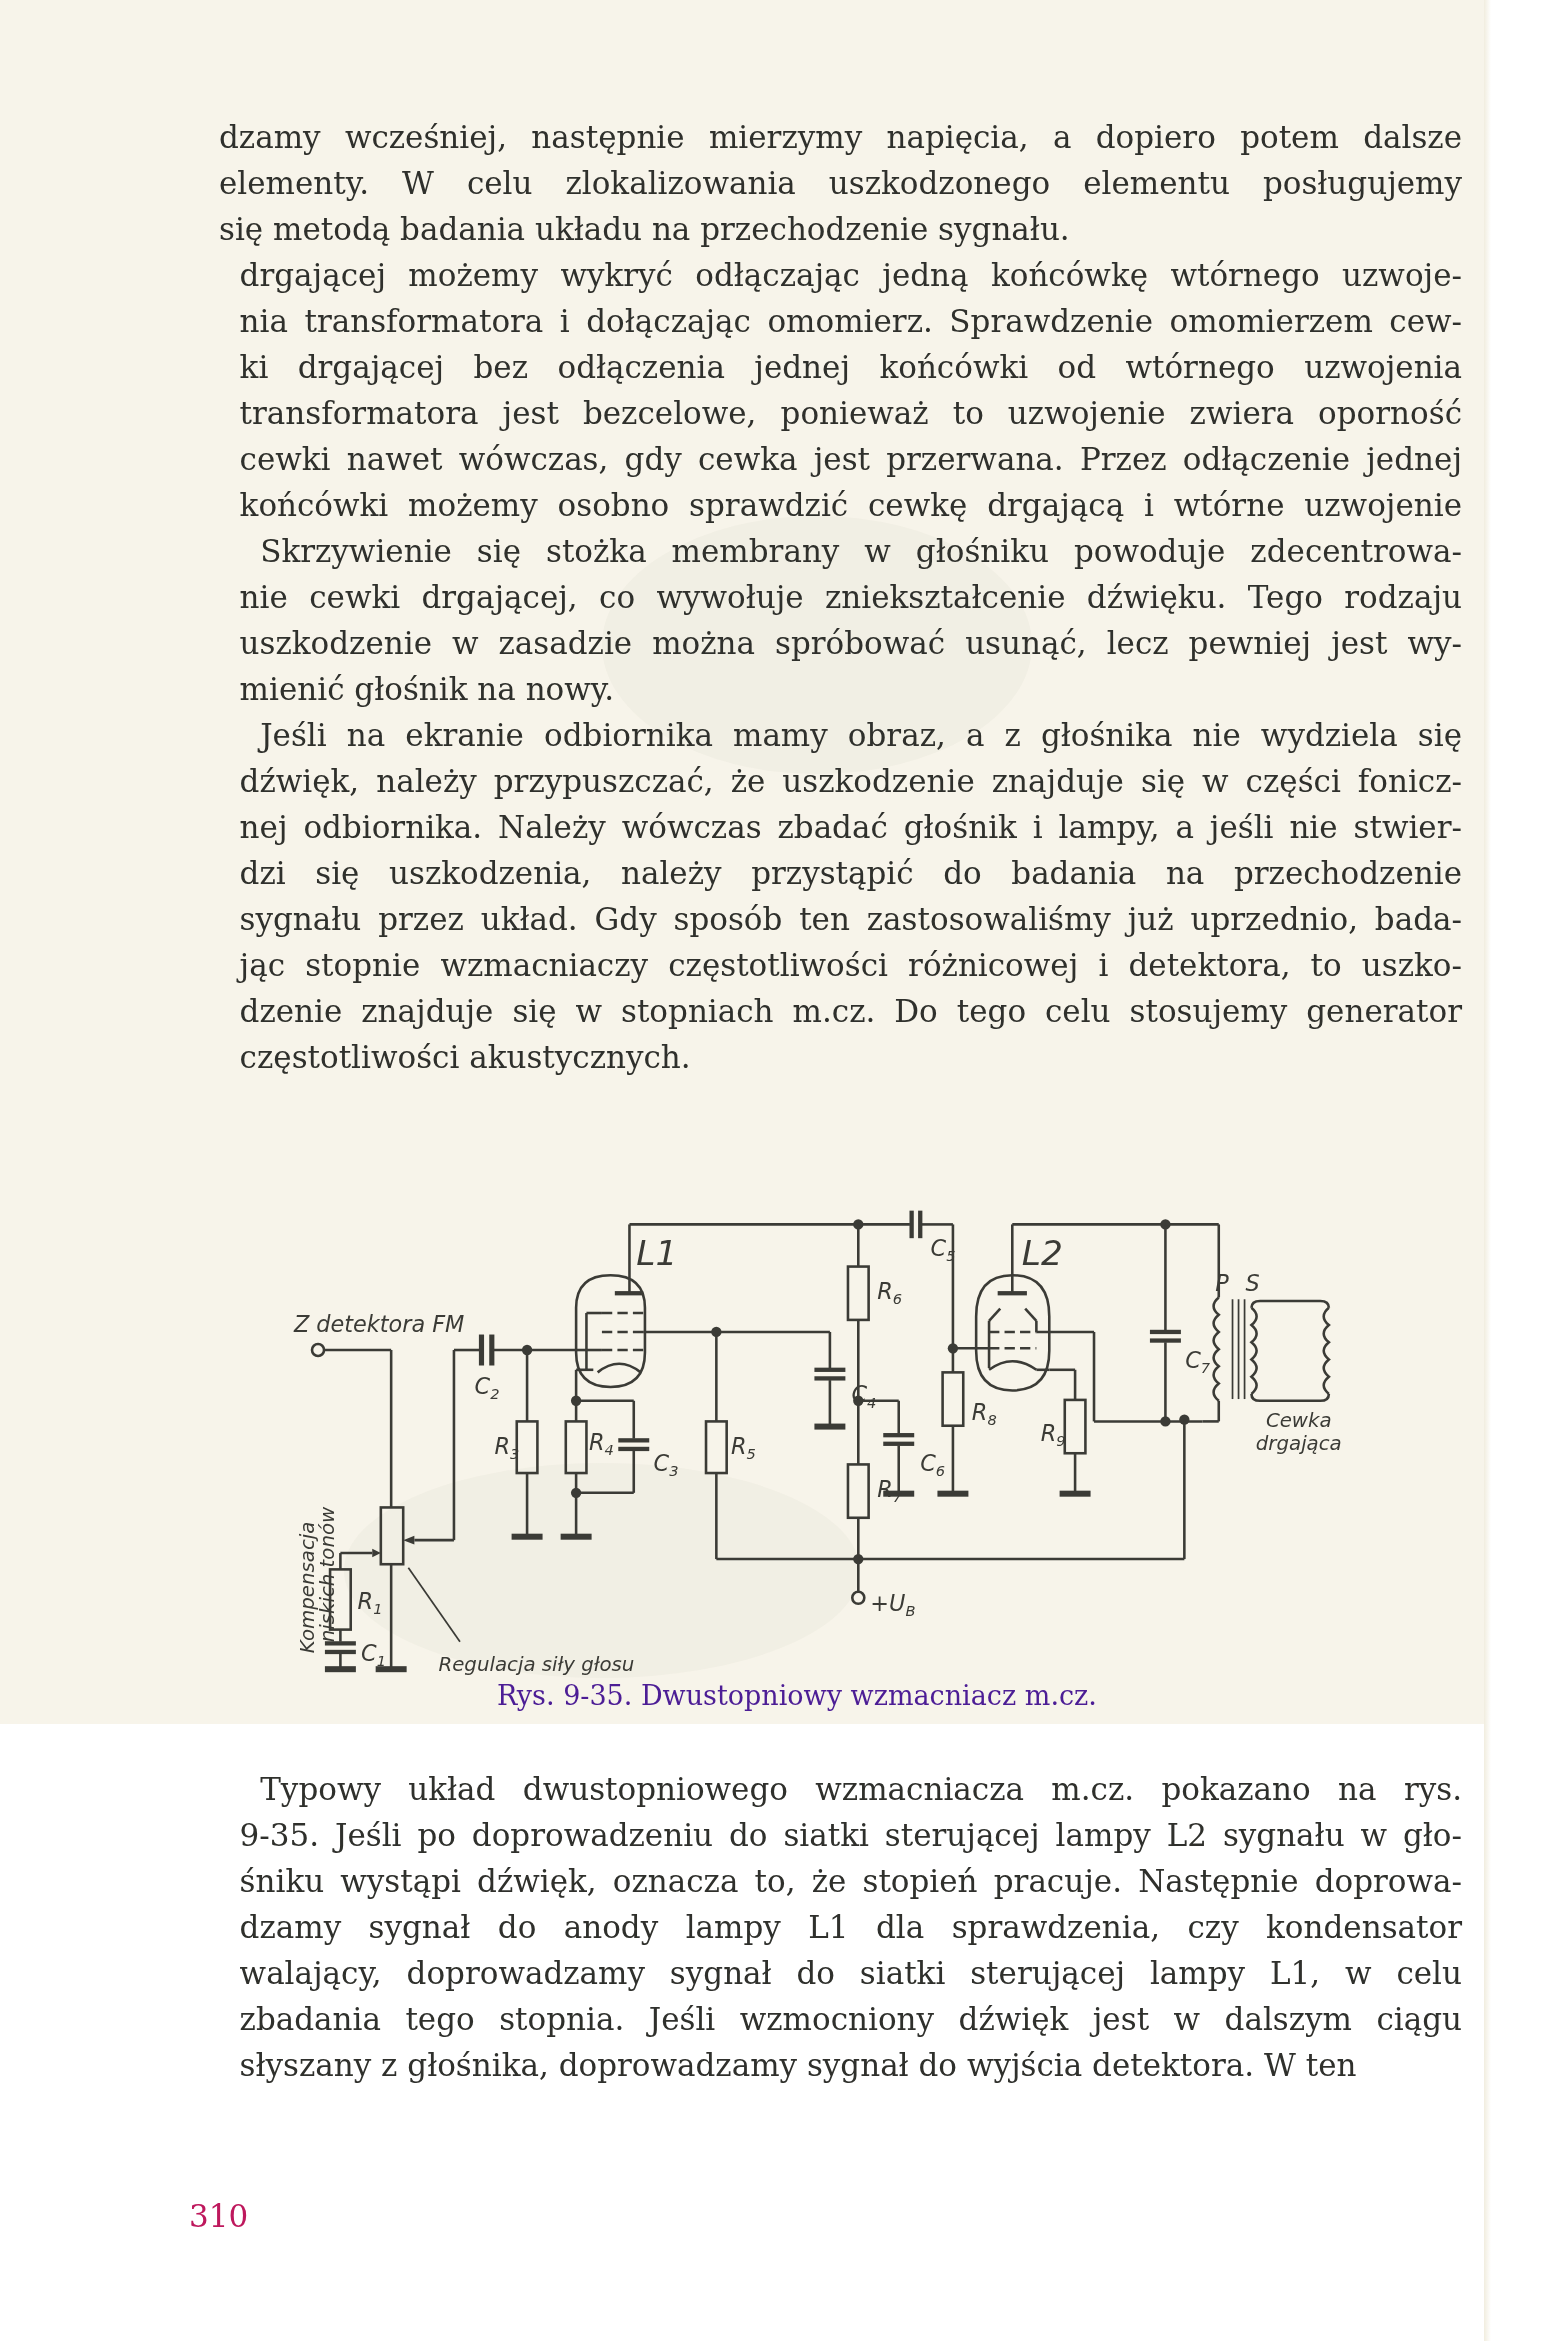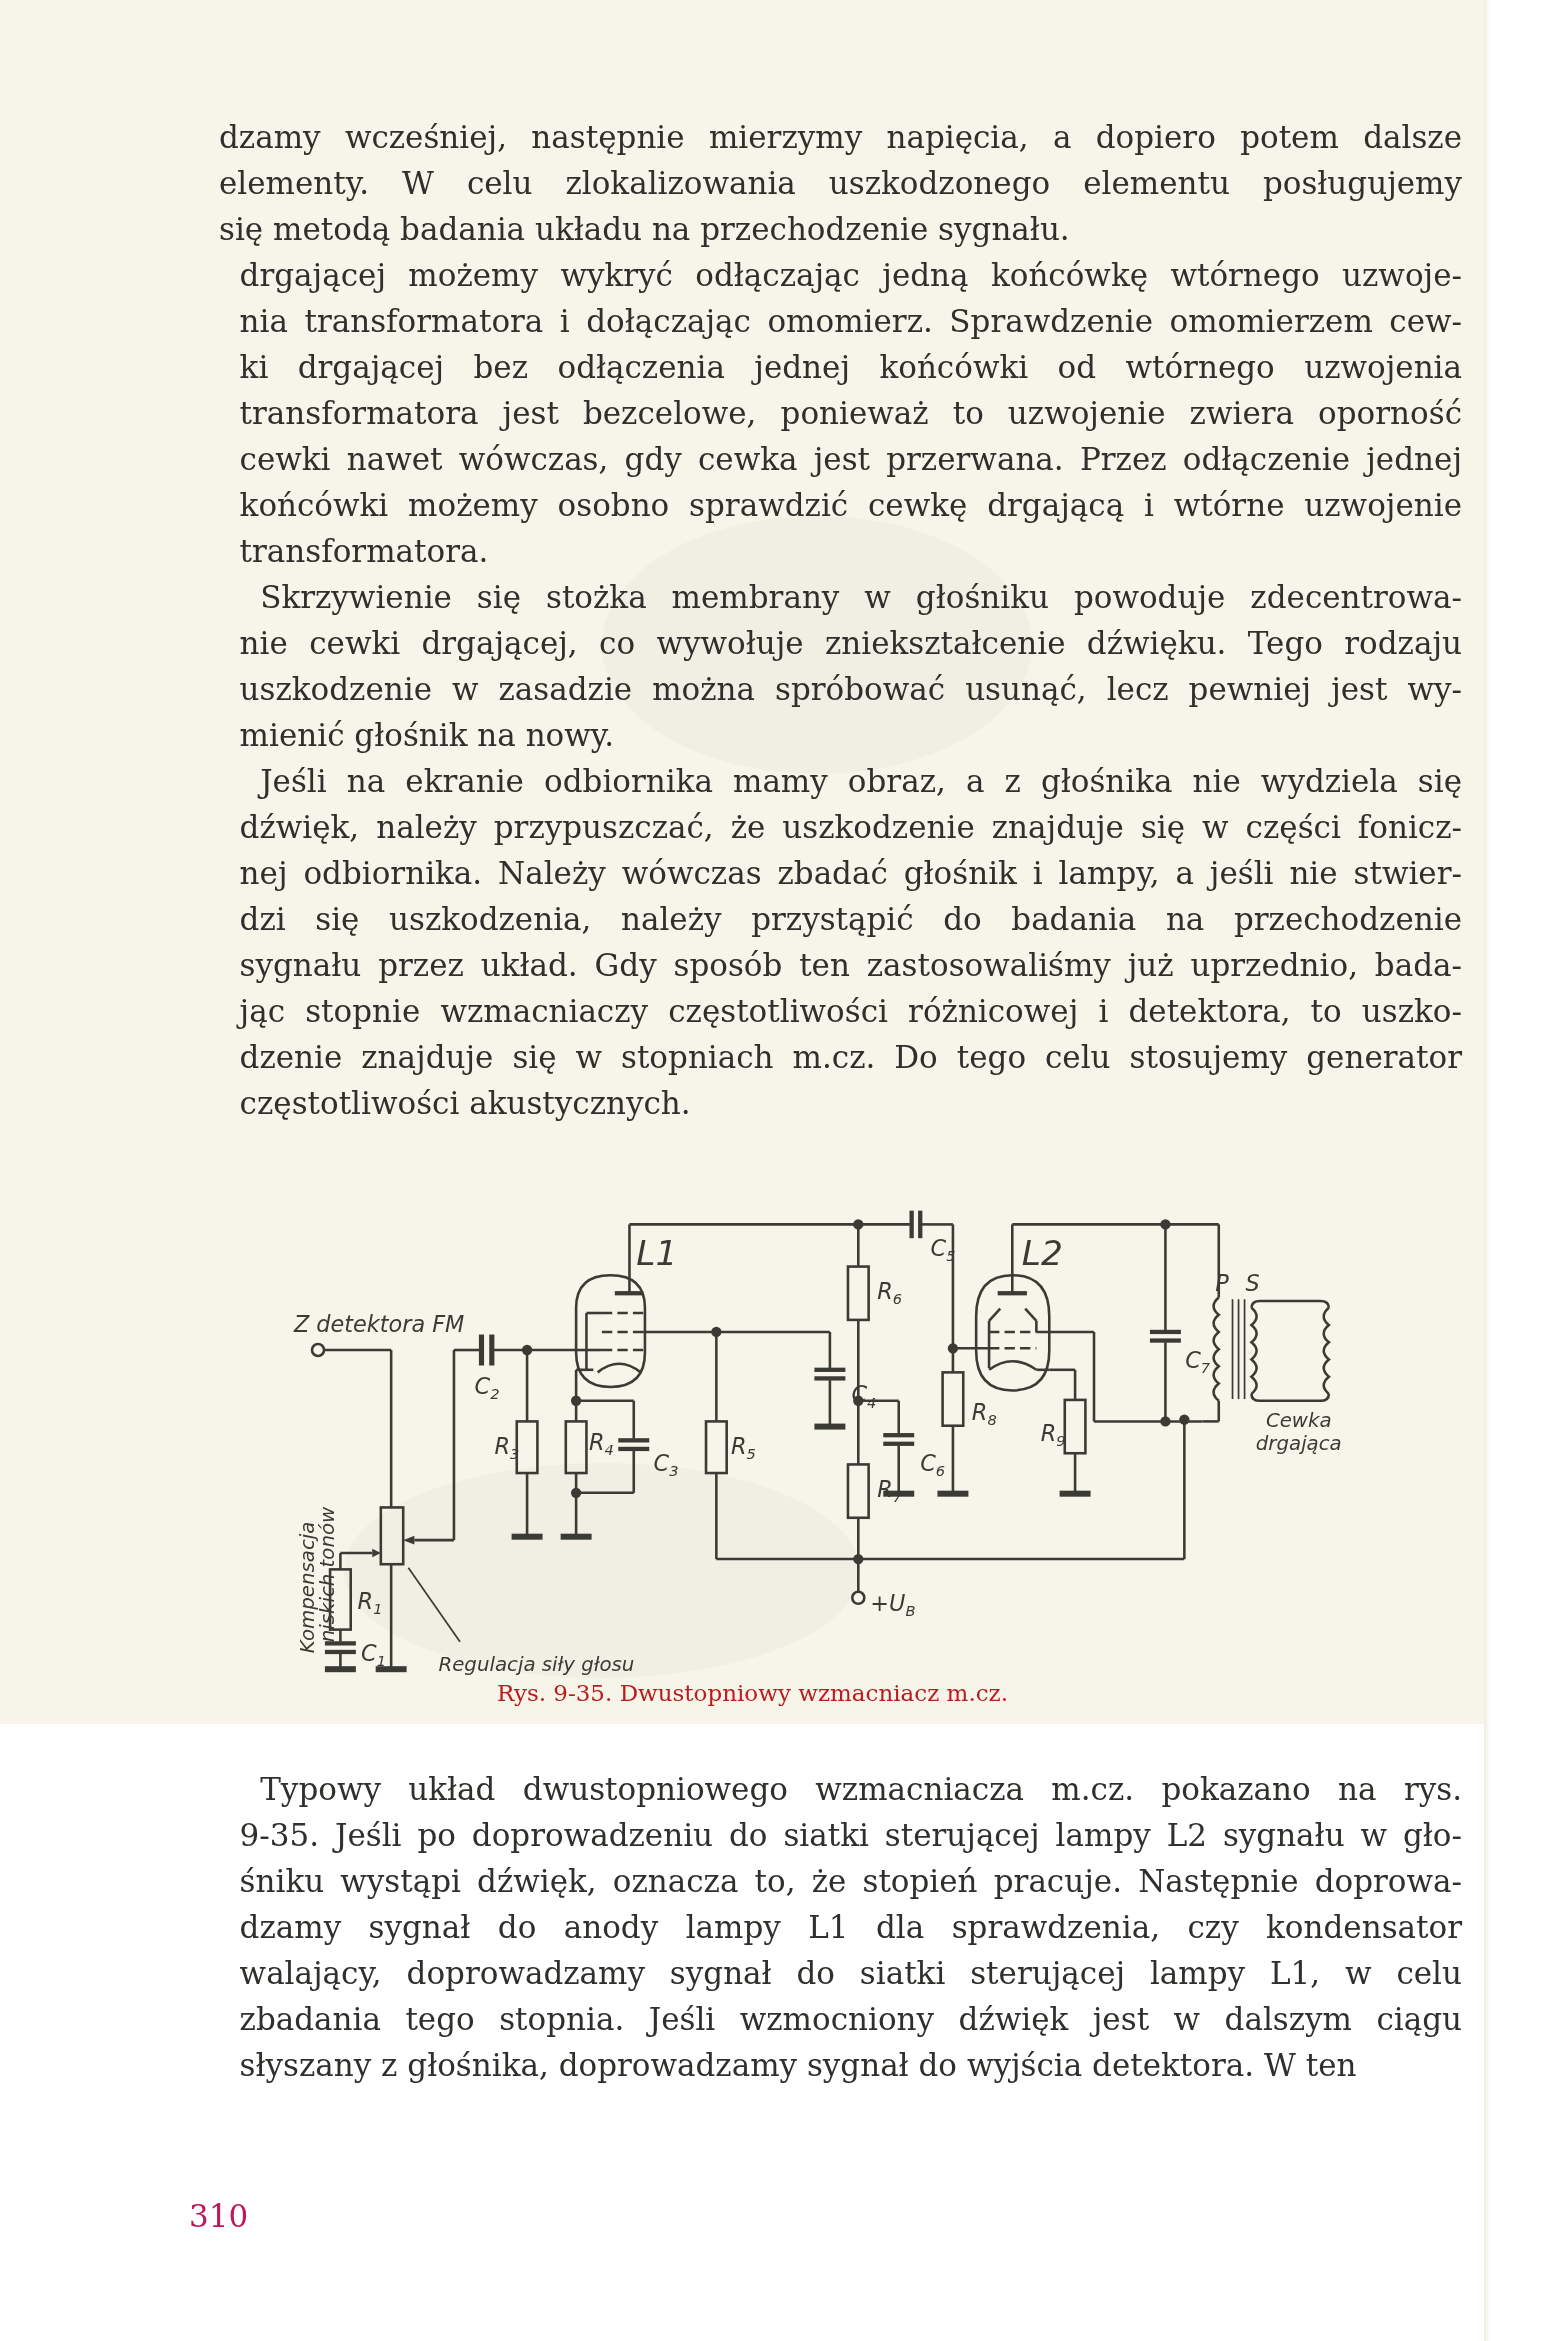--- a/index.html
+++ b/index.html
@@ -24,21 +24,21 @@
   }
   .text-block p { margin: 0; text-align: justify; text-align-last: left; }
   .text-block p.indent { text-indent: 20.6px; }
   .line { display: block; text-align: justify; text-align-last: justify; white-space: nowrap; }
   .line.last { text-align-last: left; }
   #block-top { top: 114px; }
   #block-bottom { top: 1766px; }
   .caption {
     position: absolute; left: 497px; top: 1680px;
     font-family: "DejaVu Serif", "Liberation Serif", serif;
-    font-size: 23px; color: #b91c1c; white-space: nowrap;
+    font-size: 27px; color: #4c1d95; white-space: nowrap;
   }
   .page-number {
     position: absolute; left: 189px; top: 2198px;
     font-family: "DejaVu Serif", "Liberation Serif", serif;
     font-size: 31px; color: #be185d;
   }
   .schematic { position: absolute; left: 232px; top: 1170px; width: 1170px; height: 508px; }
   .schematic .w { stroke: #3b3b36; stroke-width: 3; fill: none; }
   .schematic .thick { stroke: #3b3b36; stroke-width: 7; fill: none; }
   .schematic .dot { fill: #3b3b36; }
@@ -68,21 +68,20 @@
         <span class="line">elementy. W celu zlokalizowania uszkodzonego elementu posługujemy</span>
         <span class="line last">się metodą badania układu na przechodzenie sygnału.</span>
       </p>
       <p class="indent">
         <span class="line">drgającej możemy wykryć odłączając jedną końcówkę wtórnego uzwoje-</span>
         <span class="line">nia transformatora i dołączając omomierz. Sprawdzenie omomierzem cew-</span>
         <span class="line">ki drgającej bez odłączenia jednej końcówki od wtórnego uzwojenia</span>
         <span class="line">transformatora jest bezcelowe, ponieważ to uzwojenie zwiera oporność</span>
         <span class="line">cewki nawet wówczas, gdy cewka jest przerwana. Przez odłączenie jednej</span>
         <span class="line">końcówki możemy osobno sprawdzić cewkę drgającą i wtórne uzwojenie</span>
-        <span class="line last">transformatora.</span>
       </p>
       <p class="indent">
         <span class="line" style="padding-left: 20.6px;">Skrzywienie się stożka membrany w głośniku powoduje zdecentrowa-</span>
         <span class="line">nie cewki drgającej, co wywołuje zniekształcenie dźwięku. Tego rodzaju</span>
         <span class="line">uszkodzenie w zasadzie można spróbować usunąć, lecz pewniej jest wy-</span>
         <span class="line last">mienić głośnik na nowy.</span>
       </p>
       <p class="indent">
         <span class="line" style="padding-left: 20.6px;">Jeśli na ekranie odbiornika mamy obraz, a z głośnika nie wydziela się</span>
         <span class="line">dźwięk, należy przypuszczać, że uszkodzenie znajduje się w części fonicz-</span>

